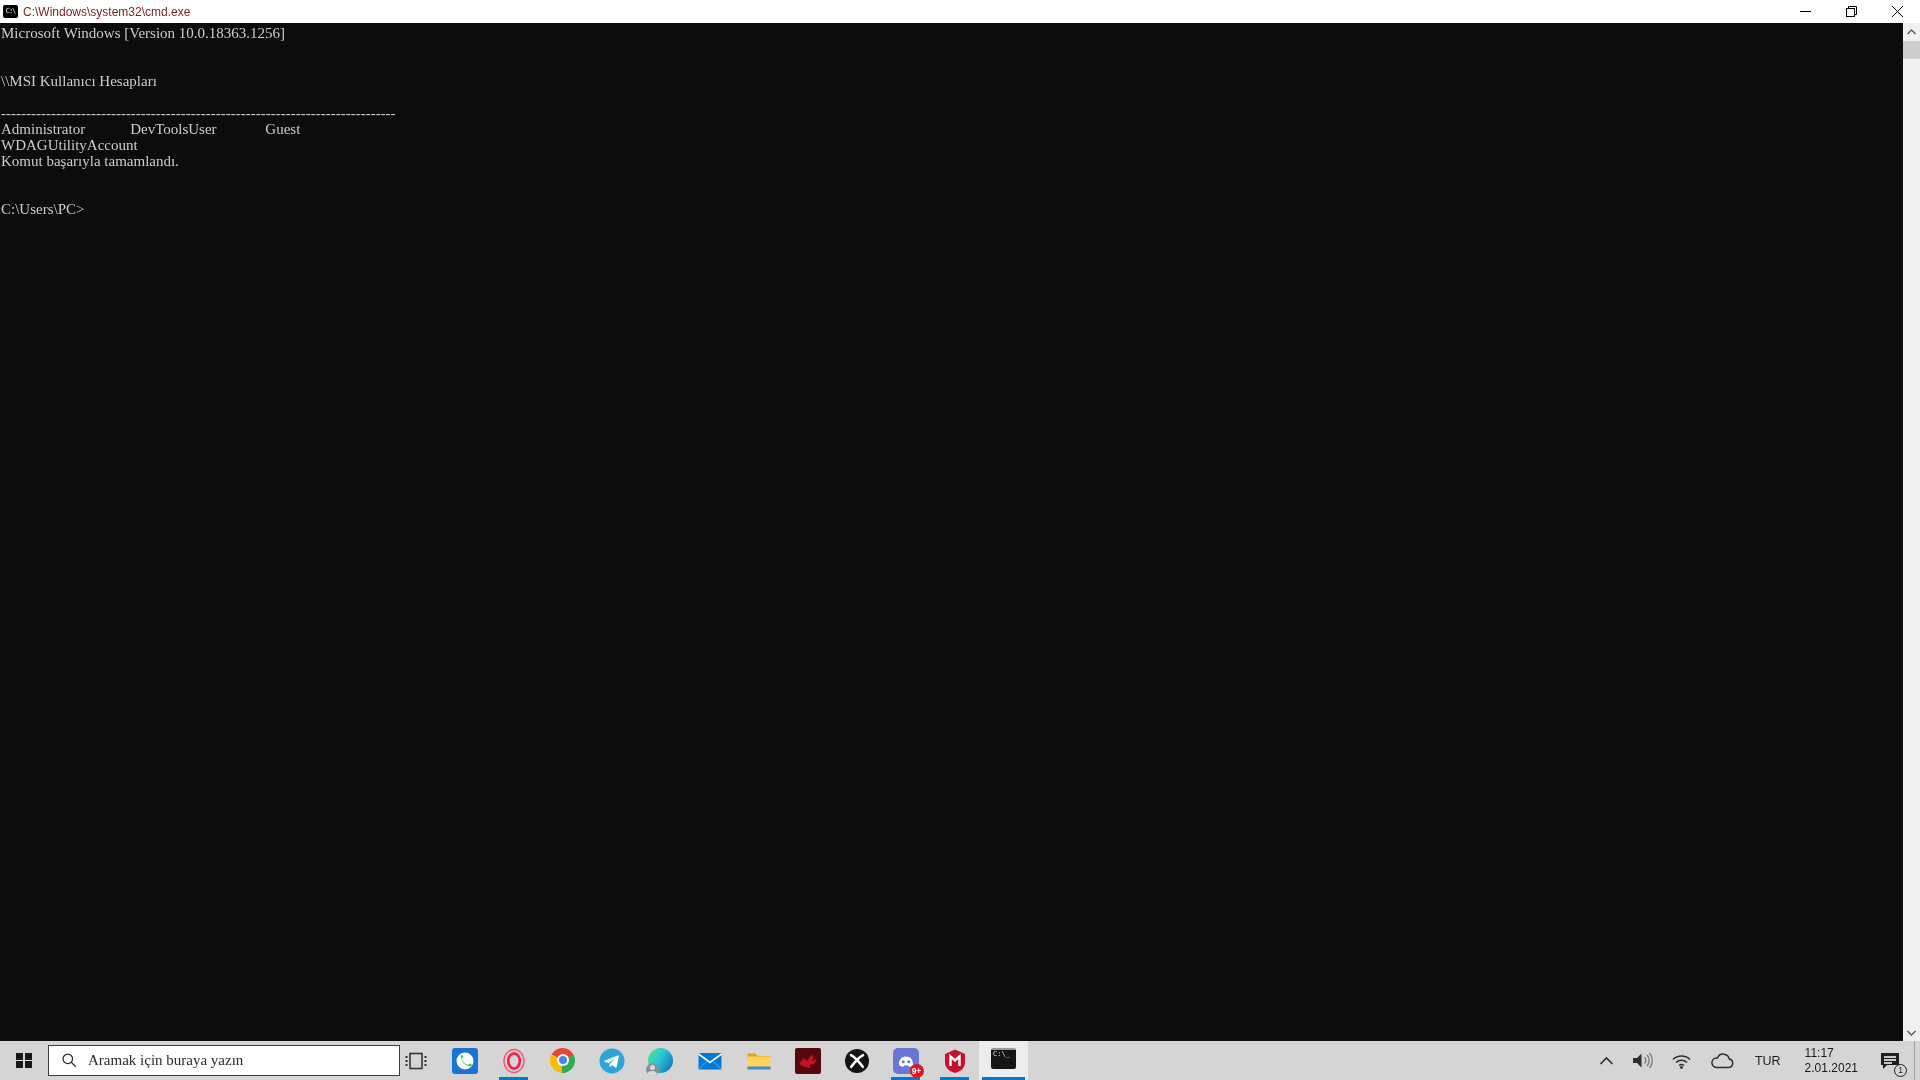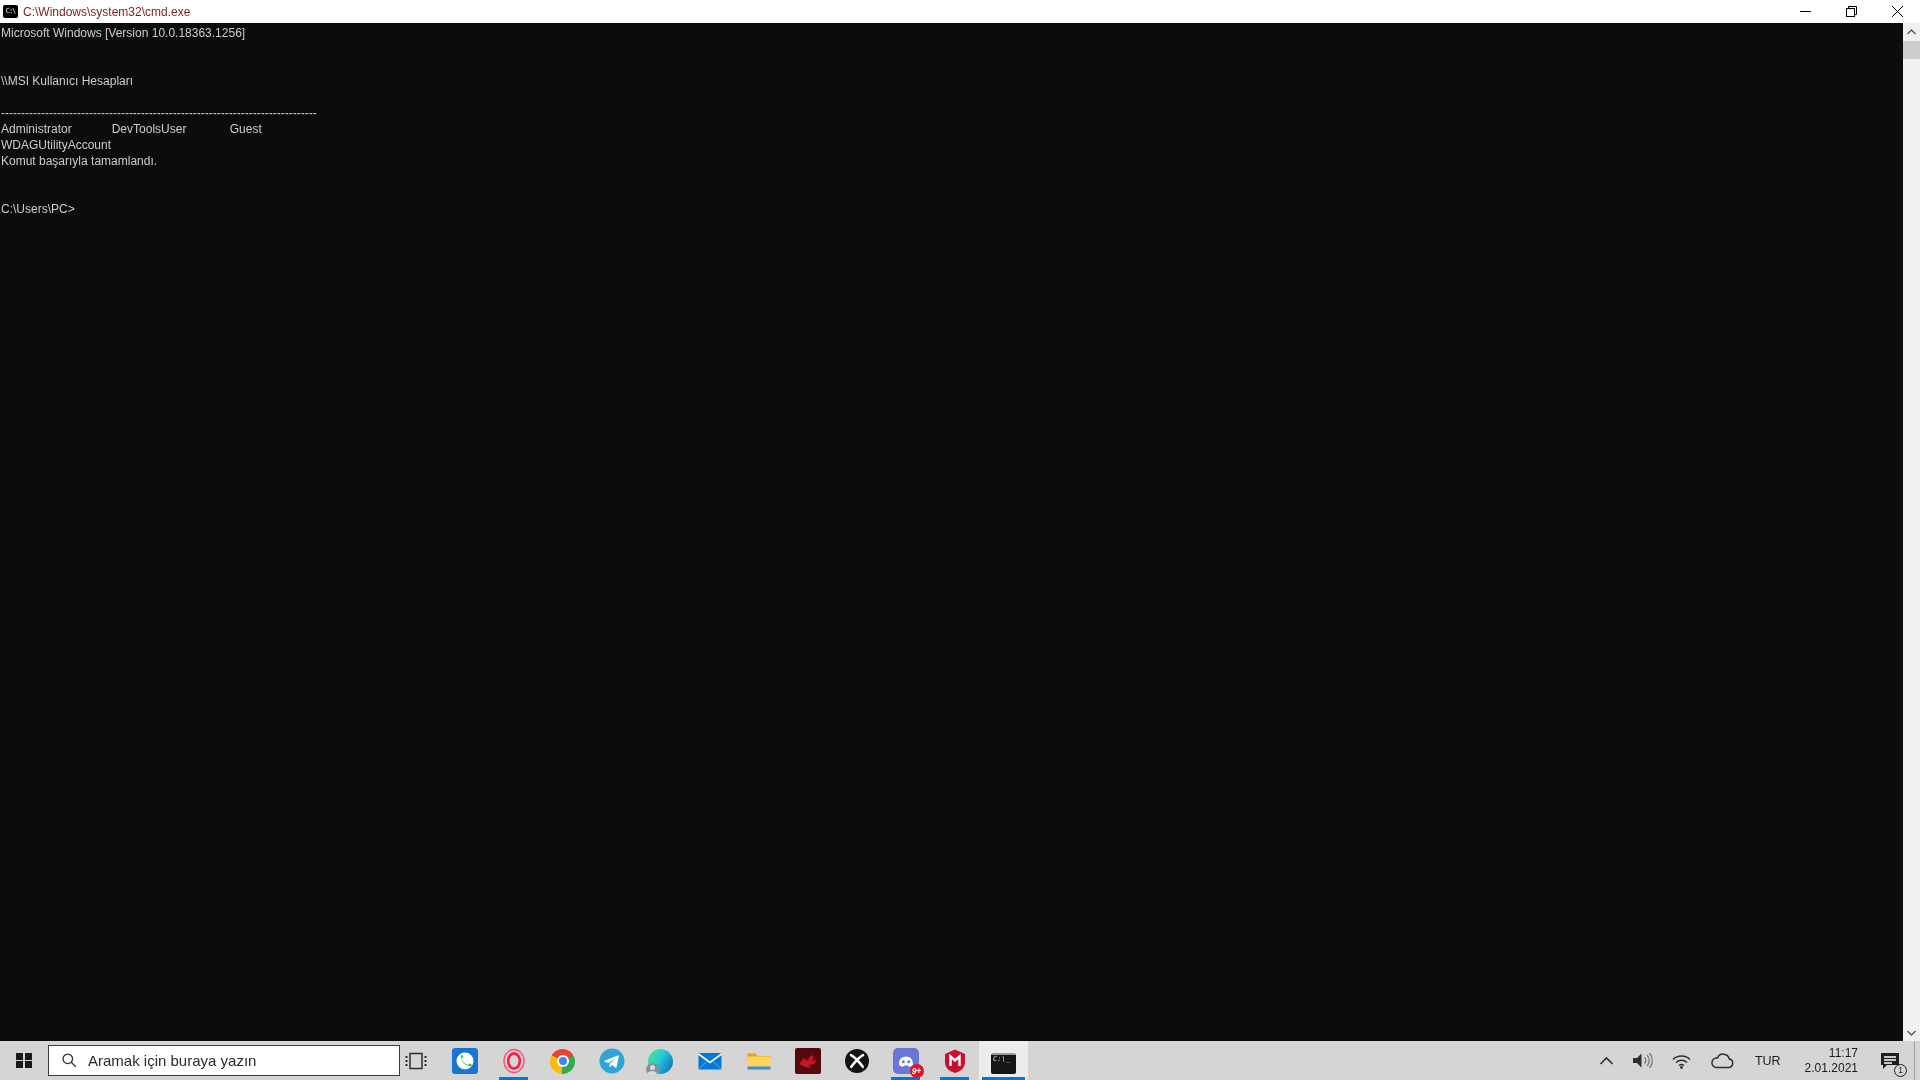--- a/index.html
+++ b/index.html
@@ -15,52 +15,52 @@
              text-align:center; letter-spacing:-1px; overflow:hidden; }
   .title-text { font-size:12px; color:#7f1d1d; }
   .win-controls { position:absolute; right:0; top:0; height:23px; display:flex; }
   .wc-btn { width:46px; height:23px; border:none; background:transparent; display:flex;
             align-items:center; justify-content:center; cursor:default; }
   .wc-btn svg { display:block; }
 
   
   .terminal { position:absolute; left:0; top:23px; width:100%; height:1018px; background:#0c0c0c;
               padding:2px 20px 0 1px; }
-  .tline { font-family:Liberation Sans, sans-serif; font-size:12px;
+  .tline { font-family:Liberation Serif, serif; font-size:15px;
            line-height:16px; height:16px; color:#cccccc; white-space:pre; }
 
   
   .scrollbar { position:absolute; right:0; top:0; width:17px; height:100%; background:#f0f0f0; }
   .sb-arrow { position:absolute; left:0; width:17px; height:17px; display:flex;
               align-items:center; justify-content:center; }
   .sb-up { top:0; } .sb-down { bottom:0; }
   .sb-thumb { position:absolute; left:0; top:18px; width:17px; height:18px; background:#cdcdcd; }
 
   
   .taskbar { position:absolute; left:0; top:1041px; width:1920px; height:39px; background:#d5d5d5;
              display:flex; align-items:center; }
   .start-btn { width:48px; height:39px; border:none; background:transparent; display:flex;
                align-items:center; justify-content:center; }
   .winlogo { display:grid; grid-template-columns:7px 7px; grid-template-rows:7px 7px; gap:1.5px; }
   .winlogo span { background:#191919; }
   .searchbox { position:relative; width:352px; height:31px; background:#ffffff;
                border:1.5px solid #3c3c3c; display:flex; align-items:center; }
   .searchbox svg { margin:0 10px 0 12px; flex:none; }
   .search-input { border:none; outline:none; flex:1; height:100%; font-size:15px; color:#222;
-                  font-family:Liberation Sans, sans-serif; background:transparent; }
+                  font-family:Liberation Serif, serif; background:transparent; }
   .search-input::placeholder { color:#2b2b2b; opacity:1; }
 
   .apps { display:flex; height:39px; margin-left:-9px; }
   .app { position:relative; width:49px; height:39px; border:none; background:transparent;
          display:flex; align-items:center; justify-content:center; }
   .app.running::after { content:""; position:absolute; left:10px; right:10px; bottom:0;
                         height:3px; background:#0078d7; }
   .app.active { background:#ececec; }
   .app.active::after { left:3px; right:3px; }
-  .ico { width:26px; height:26px; display:flex; align-items:flex-end; justify-content:center; position:relative;font-style:italic; }
+  .ico { width:26px; height:26px; display:flex; align-items:flex-start; justify-content:center; position:relative; }
 
   .chrome-ball { width:25px; height:25px; border-radius:50%; position:relative;
     background:conic-gradient(from 60deg,#34a853 0 120deg,#fbbc05 120deg 240deg,#ea4335 240deg 360deg); }
   .chrome-ball::before { content:""; position:absolute; left:6.5px; top:6.5px; width:12px; height:12px;
     border-radius:50%; background:#fff; }
   .chrome-ball::after { content:""; position:absolute; left:8.5px; top:8.5px; width:8px; height:8px;
     border-radius:50%; background:#4285f4; }
   .edge-ball { width:25px; height:25px; border-radius:50%;
     background:linear-gradient(120deg,#4fe97c 0%,#2bc8d8 45%,#0b63b8 100%); position:relative; }
   .edge-person { position:absolute; left:-2px; bottom:-2px; width:13px; height:13px; border-radius:50%;
@@ -73,21 +73,21 @@
     color:#dcdcdc; font-family:"DejaVu Sans Mono",monospace; font-size:7px; line-height:9px;
     padding-left:2px; text-align:left; }
   .badge { position:absolute; right:-5px; bottom:-4px; min-width:14px; height:14px; padding:0 2px;
     background:#e81224; border-radius:8px; color:#fff; font-size:8.5px; font-weight:bold;
     line-height:14px; text-align:center; }
 
   .tray { margin-left:auto; display:flex; align-items:center; height:39px;gap:8px; }
   .tray-btn { border:none; background:transparent; height:39px; display:flex; align-items:center;
               justify-content:center; padding:0 5px; }
   .lang { font-size:12.5px; color:#1b1b1b; padding:0 8px; }
-  .clock { font-size:12px; color:#1b1b1b; text-align:right; line-height:15px; padding:0 8px; }
+  .clock { font-size:12px; color:#1b1b1b; text-align:left; line-height:15px; padding:0 8px; }
   .ac-wrap { position:relative; }
   .ac-badge { position:absolute; right:-1px; bottom:3px; width:13px; height:13px; border-radius:50%;
     border:1.2px solid #1f1f1f; background:#d5d5d5; font-size:8.5px; line-height:11px;
     text-align:center; color:#1f1f1f; }
   .show-desktop { width:6px; height:39px; border-left:1px solid #9f9f9f; }
 </style>
 </head>
 <body>
 
 <div class="window">

